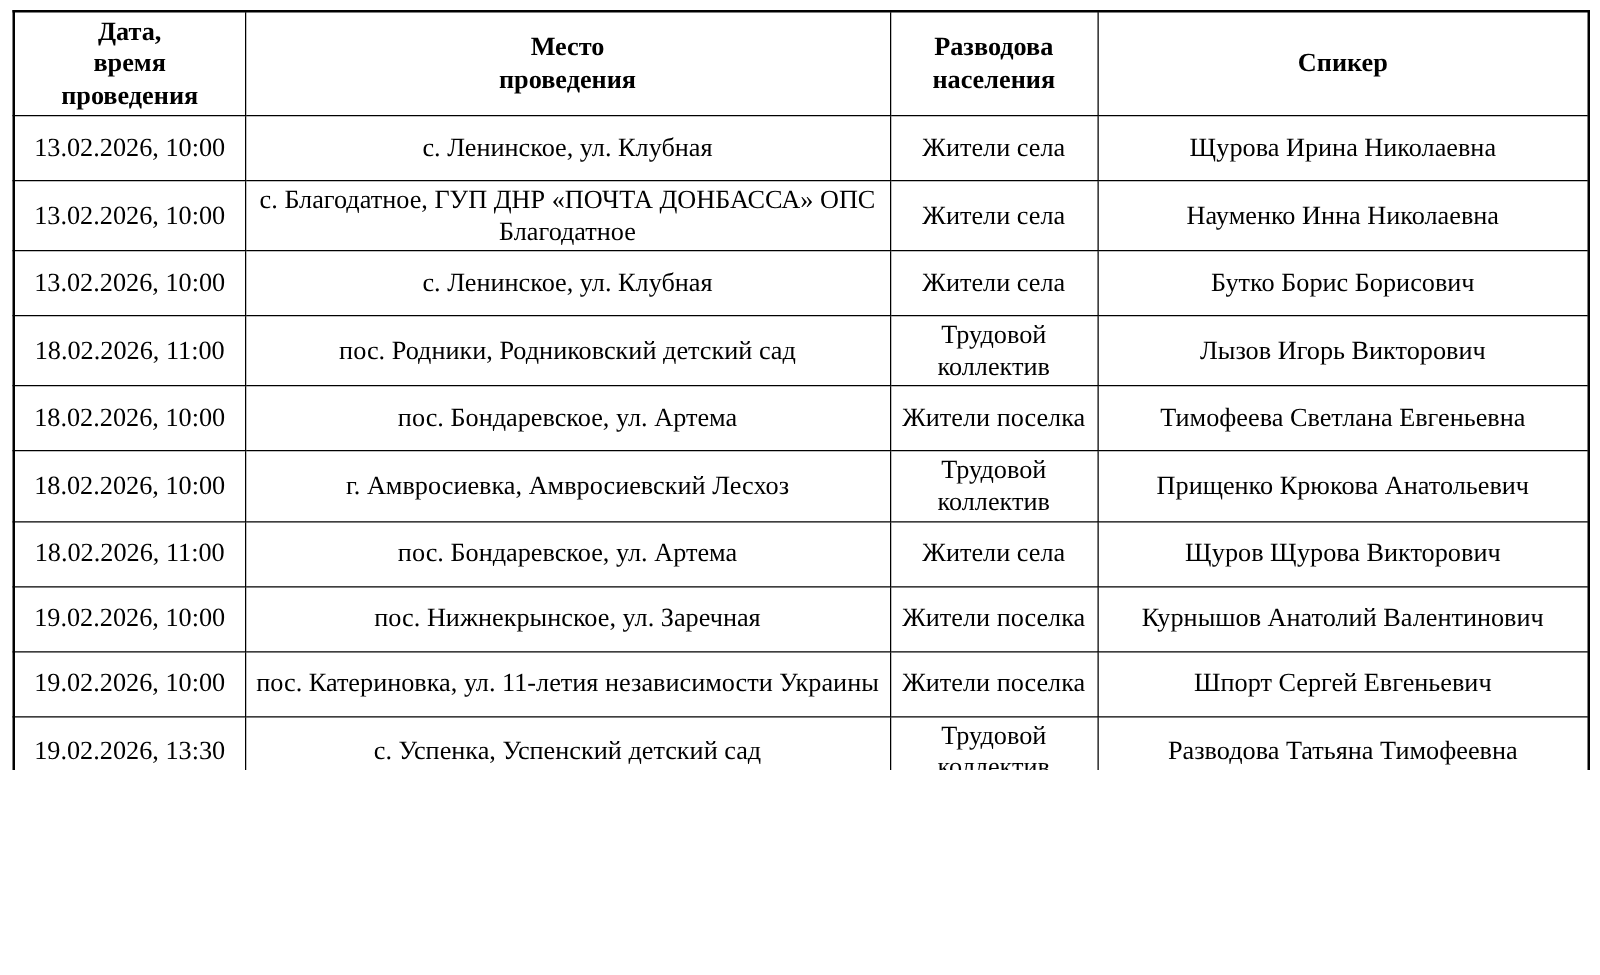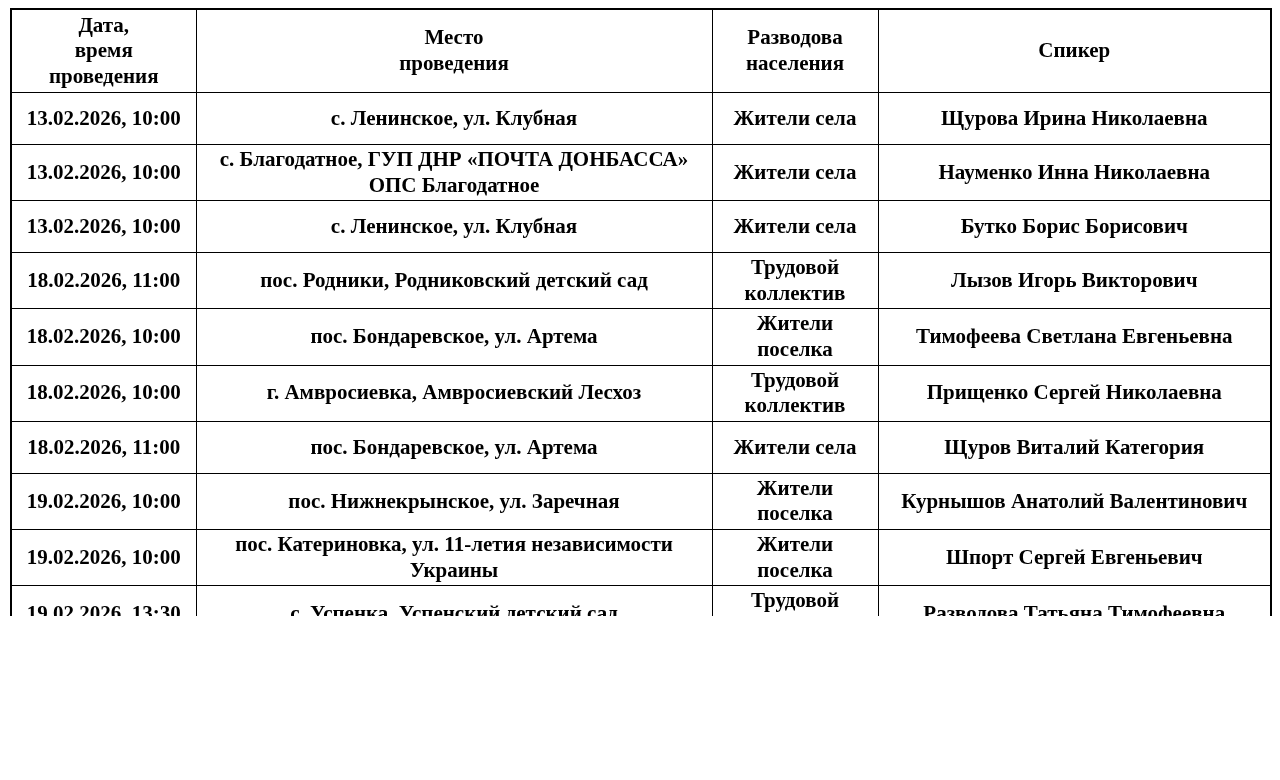--- a/index.html
+++ b/index.html
@@ -24,21 +24,20 @@
   }
   table.schedule th,
   table.schedule td {
     border: 1px solid #000000;
     text-align: center;
     vertical-align: middle;
     padding: 2px 6px;
     font-size: 21px;
     line-height: 1.22;
     overflow-wrap: break-word;
-    font-weight: bold;
   }
   table.schedule thead th {
     font-weight: bold;
     white-space: pre-line;
     height: 78px;
   }
   table.schedule tbody tr {
     height: 52px;
   }
   col.c-date     { width: 185px; }
@@ -103,28 +102,28 @@
     <td>18.02.2026, 10:00</td>
     <td>пос. Бондаревское, ул. Артема</td>
     <td>Жители поселка</td>
     <td>Тимофеева Светлана Евгеньевна</td>
   </tr>
 
   <tr>
     <td>18.02.2026, 10:00</td>
     <td>г. Амвросиевка, Амвросиевский Лесхоз</td>
     <td>Трудовой коллектив</td>
-    <td>Прищенко Сергей Николаевна</td>
+    <td>Прищенко Крюкова Анатольевич</td>
   </tr>
 
   <tr>
     <td>18.02.2026, 11:00</td>
     <td>пос. Бондаревское, ул. Артема</td>
     <td>Жители села</td>
-    <td>Щуров Виталий Категория</td>
+    <td>Щуров Щурова Викторович</td>
   </tr>
 
 
   <tr>
     <td>19.02.2026, 10:00</td>
     <td>пос. Нижнекрынское, ул. Заречная</td>
     <td>Жители поселка</td>
     <td>Курнышов Анатолий Валентинович</td>
   </tr>
 

